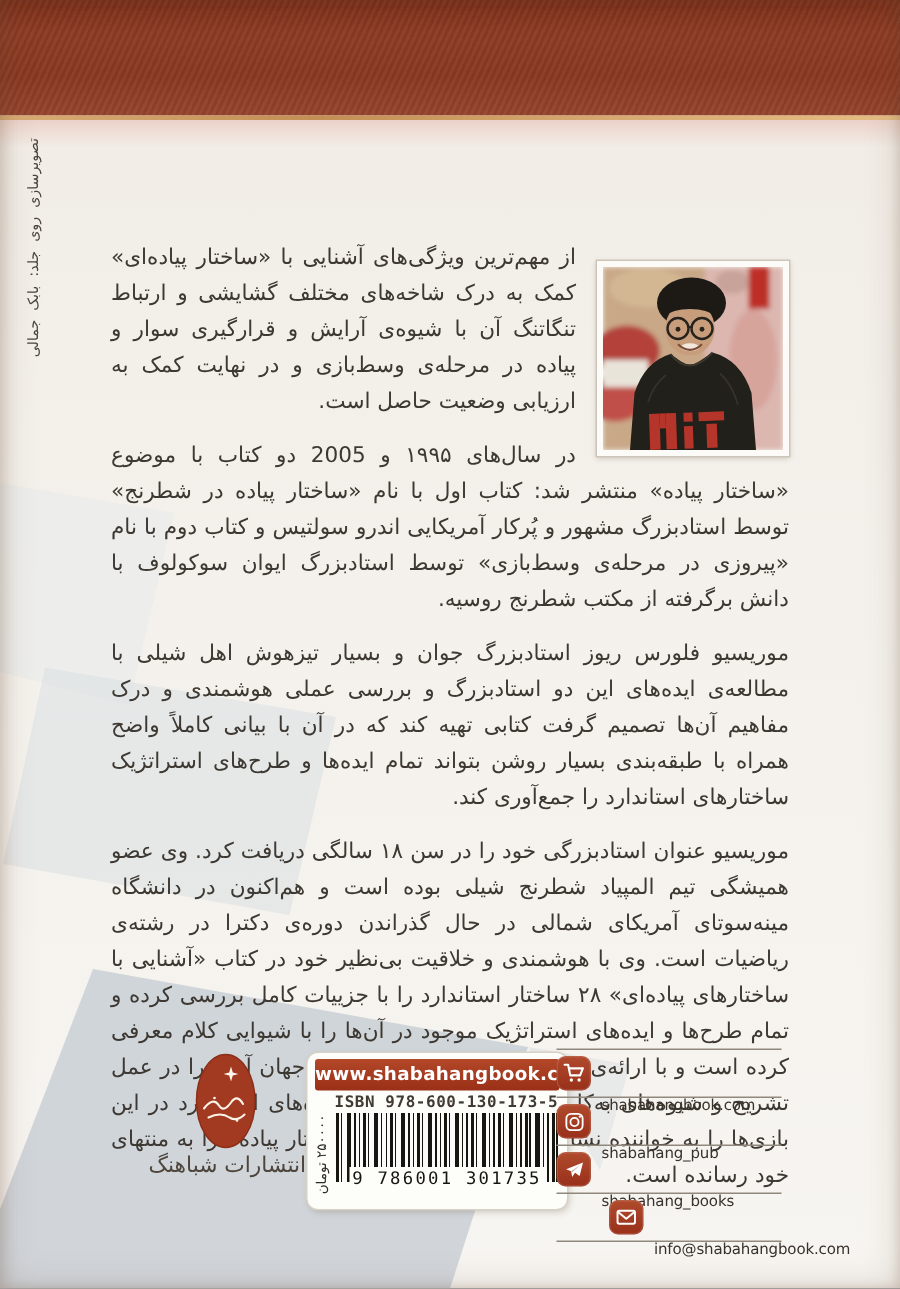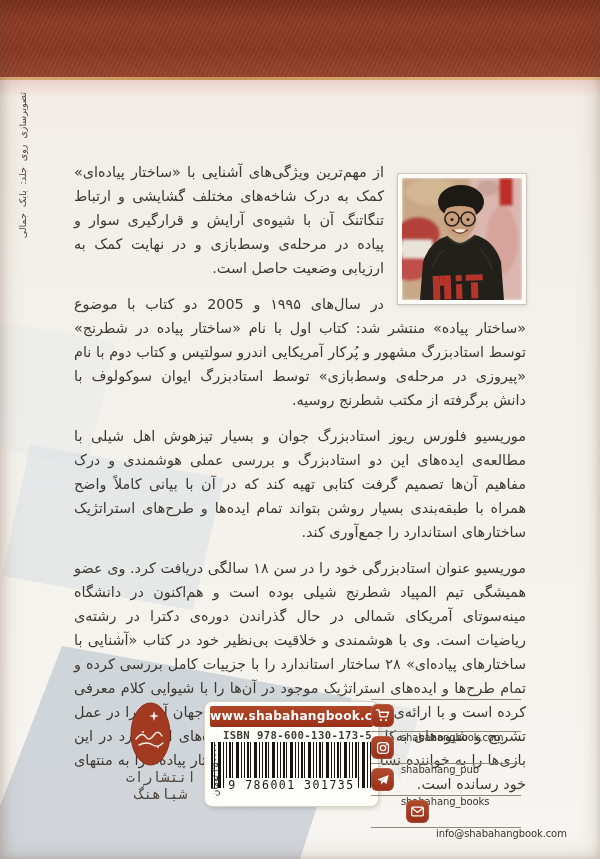--- a/index.html
+++ b/index.html
@@ -35,32 +35,32 @@
     font-size:14.4px;line-height:24px;color:#3d3831;}
   .synopsis p{margin:0 0 12px 0;}
   .photo-wrap{float:right;margin:14px 0 10px 14px;}
   .photo{
     display:block;width:120px;height:122px;
     border:4px solid #fcfbf8;outline:1px solid #cdc5ba;
     box-shadow:0 1px 4px rgba(70,55,35,.25);}
   
   .pub-logo{position:absolute;left:129px;top:701px;z-index:5;}
   .pub-name{position:absolute;left:99px;top:769px;width:124px;z-index:5;
-    text-align:center;direction:rtl;font-size:14.5px;color:#4e463c;font-family:Liberation Mono, monospace;}
+    text-align:left;direction:rtl;font-size:14.5px;color:#4e463c;}
   
   .bclabel{position:absolute;left:205px;top:702px;width:173px;height:104px;z-index:6;
     background:#fdfdfa;border-radius:7px;box-sizing:border-box;padding:4px 5px;
     box-shadow:0 0 0 1px #d8d1c5, 1px 2px 5px rgba(90,75,55,.28);}
   .bc-banner{height:21px;line-height:21px;border-radius:2px;text-align:center;
     background:linear-gradient(180deg,#b24729,#9a3017);color:#fff;
     font-weight:bold;font-size:12.2px;letter-spacing:.2px;}
   .bc-isbn{margin-top:2px;padding-left:13px;text-align:left;
     font-family:"DejaVu Sans Mono",monospace;font-weight:bold;
     font-size:10.6px;letter-spacing:.4px;color:#403a32;}
-  .bc-body{display:flex;height:56px;margin-top:1px;flex-direction:column;}
+  .bc-body{display:flex;height:56px;margin-top:1px;}
   .bc-price{width:13px;position:relative;flex:none;}
   .bc-price span{position:absolute;left:0;top:55px;width:54px;
     transform-origin:0 0;transform:rotate(-90deg);
     direction:rtl;font-size:9px;color:#2e2a24;white-space:nowrap;letter-spacing:.5px;}
   .bc-barsarea{flex:1;}
   .bars{height:46px;margin:0 1px;
     background:repeating-linear-gradient(90deg,
       #17150f 0 2px,#fbfbf9 2px 3px,#17150f 3px 4px,#fbfbf9 4px 7px,
       #17150f 7px 10px,#fbfbf9 10px 12px,#17150f 12px 13px,#fbfbf9 13px 15px,
       #17150f 15px 16px,#fbfbf9 16px 18px);}

